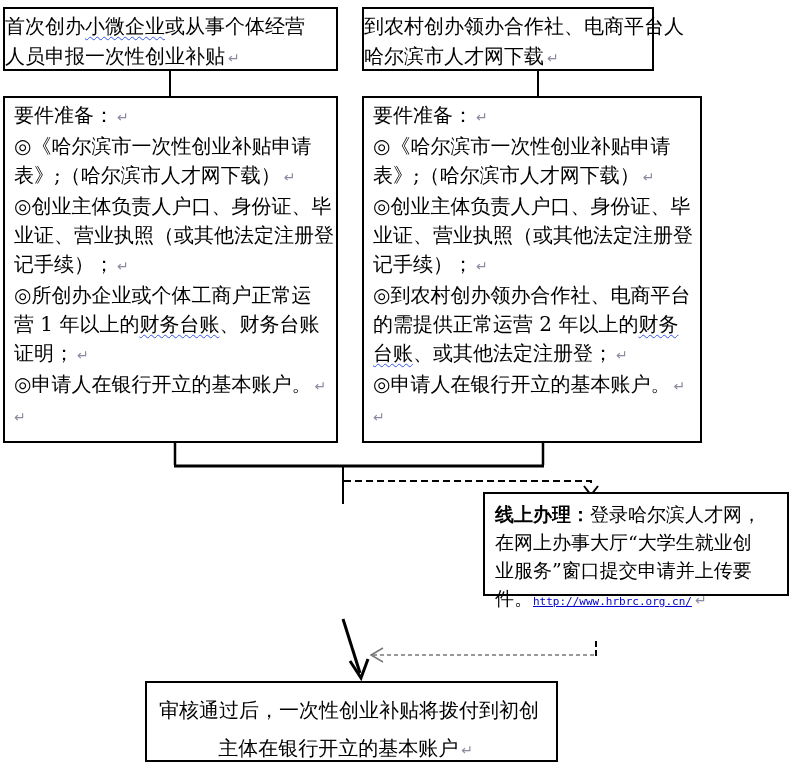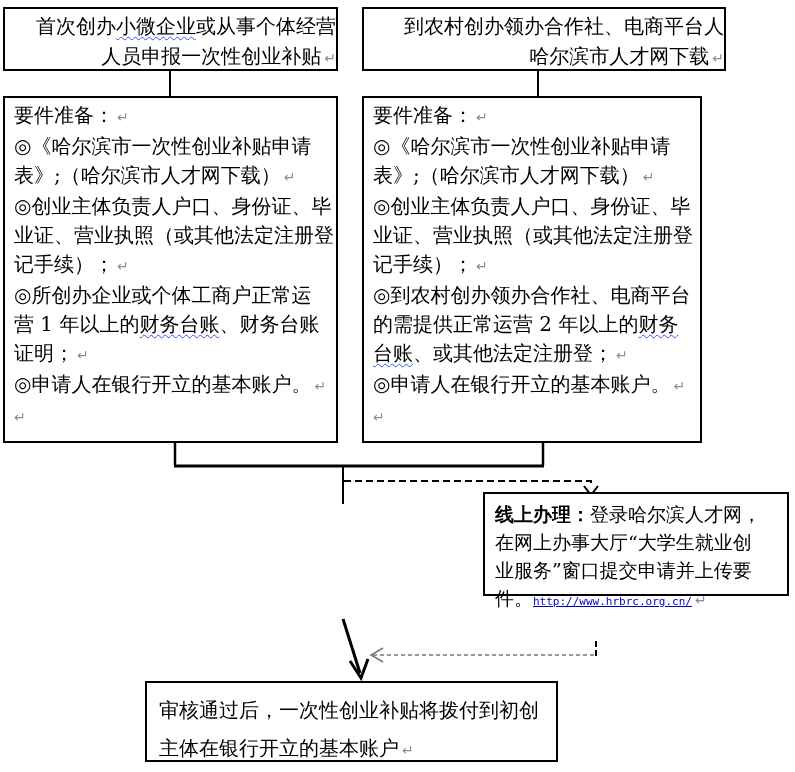--- a/index.html
+++ b/index.html
@@ -1,25 +1,25 @@
 <!DOCTYPE html>
 <html><head>
 <meta charset="utf-8">
 <style>
   html,body{margin:0;padding:0;background:#ffffff;}
   .canvas{position:relative;width:795px;height:772px;background:#ffffff;overflow:hidden;
           font-family:"DejaVu Serif","Liberation Serif",serif;color:#000;}
   .connectors{position:absolute;left:0;top:0;pointer-events:none;}
   .node{position:absolute;border:2px solid #000;background:#ffffff;box-sizing:border-box;
         font-size:20px;line-height:29px;}
-  .node.center{text-align:right;line-height:30px;padding-top:2px;}
+  .node.center{text-align:left;line-height:30px;padding-top:2px;}
   .node .tl{white-space:nowrap;}
   .req{padding:3px 9px 14px 9px;}
   .proc{padding:6px 10px 0 10px;font-size:19px;line-height:28px;}
-  .result{padding:8px 24px 0 12px;font-size:20px;line-height:38px;}
+  .result{padding:8px 24px 0 12px;font-size:20px;line-height:38px;text-align:center;}
   .b{font-weight:bold;}
   .ret{color:#8a8aa0;font-size:14px;margin-left:3px;font-family:"DejaVu Sans","Liberation Sans",sans-serif;}
   .wavy{text-decoration:underline;text-decoration-style:wavy;text-decoration-color:#3355ee;
         text-decoration-thickness:1px;text-underline-offset:3px;}
   .link{color:#0000cc;font-family:"DejaVu Sans Mono","Liberation Mono",monospace;
         font-size:11px;text-decoration:underline;cursor:pointer;}
 </style>
 </head>
 <body>
 
@@ -40,21 +40,21 @@
       <path d="M594,655 H372" stroke-width="1.5" stroke-dasharray="4,3" stroke="#777777"></path>
       <path d="M383,648 L371,655 L383,662" stroke-width="1.5" stroke="#777777"></path>
     </g>
   </svg>
 
   <div class="node center" style="left:3px;top:7px;width:335px;height:64px">
     <div class="tl"><span>首次创办</span><span class="wavy">小微企业</span><span>或从事个体经营</span></div>
     <div class="tl"><span>人员申报一次性创业补贴</span><span class="ret">↵</span></div>
   </div>
 
-  <div class="node center" style="left:362px;top:7px;width:364px;height:64px">
+  <div class="node center" style="left:362px;top:7px;width:292px;height:64px">
     <div class="tl"><span>到农村创办领办合作社、电商平台人</span></div>
     <div class="tl"><span>哈尔滨市人才网下载</span><span class="ret">↵</span></div>
   </div>
 
   <div class="node req" style="left:3px;top:96px;width:335px;height:347px">
     <div class="tl"><span>要件准备：</span><span class="ret">↵</span></div>
     <div class="tl"><span>◎《哈尔滨市一次性创业补贴申请</span></div>
     <div class="tl"><span>表》;（哈尔滨市人才网下载）</span><span class="ret">↵</span></div>
     <div class="tl"><span>◎创业主体负责人户口、身份证、毕</span></div>
     <div class="tl"><span>业证、营业执照（或其他法定注册登</span></div>

